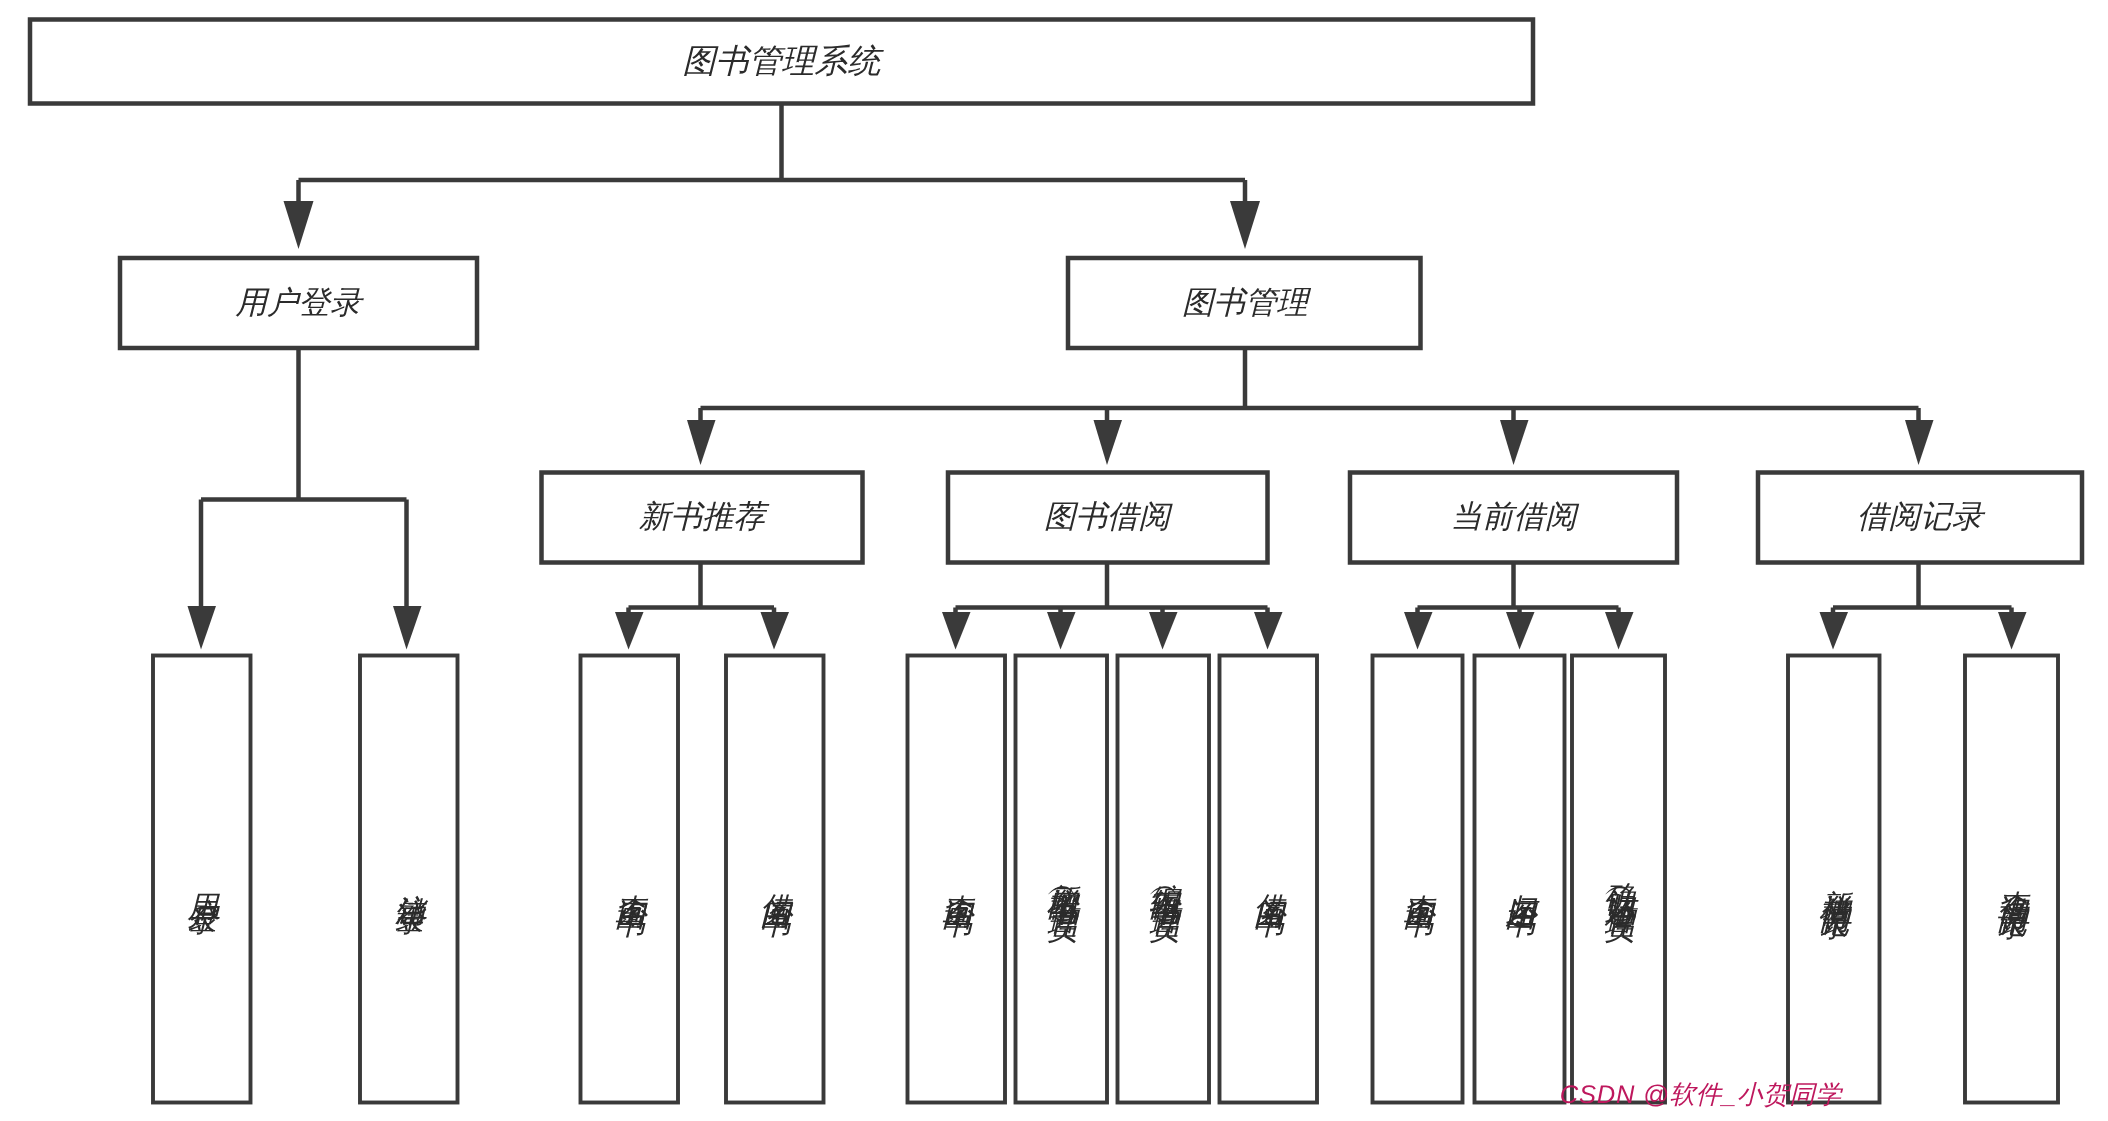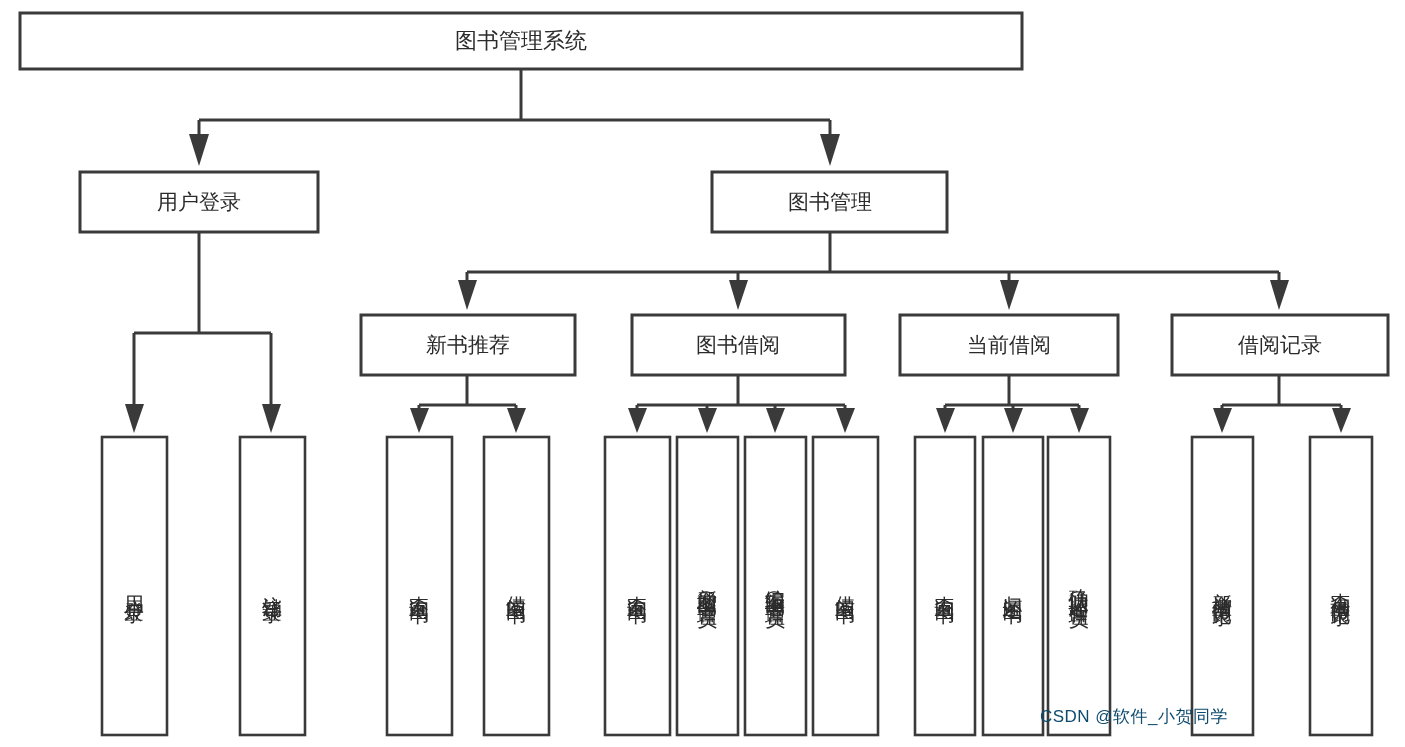--- a/index.html
+++ b/index.html
@@ -14,20 +14,21 @@
     position: relative;
     overflow: hidden;
     font-family: "Liberation Sans", "DejaVu Sans", sans-serif;
   }
   #diagram-root {
     position: absolute;
     left: 0;
     top: 0;
     width: 1236px;
     height: 747px;
+    font-style: italic;
   }
   svg.diagram-canvas {
     display: block;
     width: 1405px;
     height: 747px;
     background: #ffffff;
   }
   .node-box {
     fill: #ffffff;
     stroke: #3a3a3a;
@@ -67,24 +68,24 @@
     font-family: "Liberation Sans", "DejaVu Sans", sans-serif;
     font-size: 20px;
     color: #2b2b2b;
     line-height: 1;
     white-space: nowrap;
     pointer-events: none;
   }
   .watermark {
     position: absolute;
     right: 8px;
-    bottom: 19px;
+    bottom: 6px;
     font-family: "Liberation Sans", "DejaVu Sans", sans-serif;
     font-size: 17px;
-    color: #0c4a6e;
+    color: #be185d;
     letter-spacing: 0.5px;
     white-space: nowrap;
     user-select: none;
     text-align: center;
   }
 </style>
 </head>
 <body>
 
 <div id="diagram-root">

